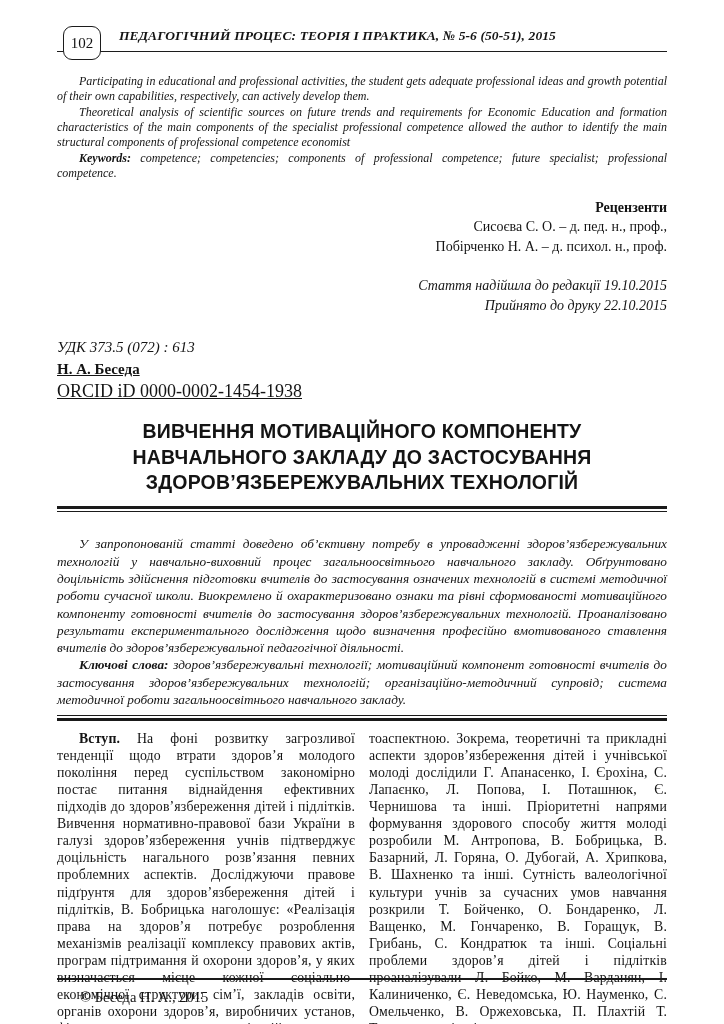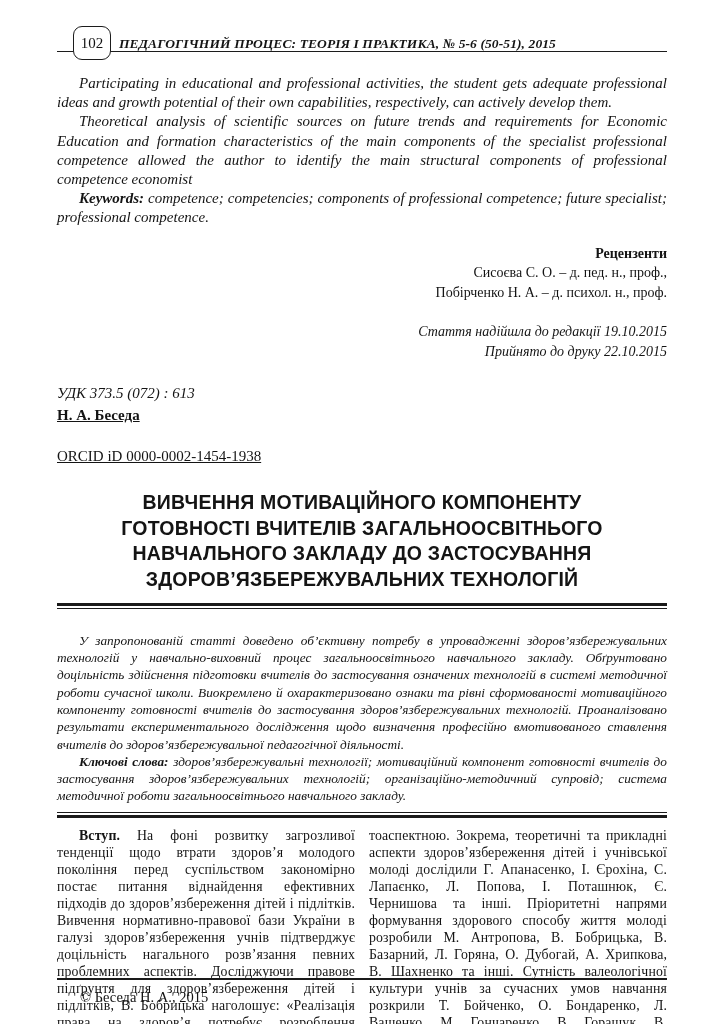--- a/index.html
+++ b/index.html
@@ -5,44 +5,44 @@
   html,body { margin:0; padding:0; background:#e8e8e8; }
   .page {
     width:724px; height:1024px; margin:0 auto; background:#ffffff;
     position:relative; box-sizing:border-box; padding:26px 57px 0 57px;
     font-family:"Liberation Serif", serif; color:#141414; overflow:hidden;
   }
   
   .header { position:relative; height:36px; }
   .header-line { position:absolute; top:25px; left:0; width:100%; border-top:1.7px solid #1c1c1c; }
   .pagenum-box {
-    position:absolute; left:16px; top:0; width:36px; height:32px;
+    position:absolute; left:6px; top:0; width:36px; height:32px;
     border:1.7px solid #1c1c1c; border-radius:9px; background:#fff; z-index:2;
     display:flex; align-items:center; justify-content:center; font-size:15px;
   }
   .jtitle {
     position:absolute; left:62px; top:2px; font-weight:bold; font-style:italic;
-    font-size:13.5px; letter-spacing:0.1px; white-space:nowrap;margin-top:8px;
+    font-size:13.5px; letter-spacing:0.1px; white-space:nowrap;
   }
   
   .eng-block { margin-top:12px; }
-  .eng-block p { margin:0; font-style:italic; font-size:15px; line-height:1.28; text-align:justify; text-indent:22px; }
+  .eng-block p { margin:0; font-style:italic; font-size:12px; line-height:1.28; text-align:justify; text-indent:22px; }
   .kw-label { font-weight:bold; }
   
   .reviewers { margin-top:16px; text-align:right; font-size:14px; line-height:1.4; }
   .reviewers .rev-head { font-weight:bold; }
   .dates { margin-top:20px; text-align:right; font-style:italic; font-size:14px; line-height:1.4; }
   
   .udc { margin-top:24px; font-size:15px;font-style:italic; }
   .author-block { margin-top:4px; text-align:left; line-height:1.3;text-decoration:underline; }
   .author-name { font-weight:bold; font-size:15px; }
-  .orcid { font-size:15px;margin-top:21px; }
+  .orcid { font-size:18px; }
   
   .title {
-    margin-top:24px; text-align:center; font-family:"Liberation Sans", sans-serif;
+    margin-top:16px; text-align:center; font-family:"Liberation Sans", sans-serif;
     font-weight:bold; font-size:19.5px; line-height:1.3; letter-spacing:0.2px;
   }
   
   .rule-thick-thin { margin-top:11px; height:2px; border-top:3px solid #1a1a1a; border-bottom:1px solid #1a1a1a; }
   .rule-thin-thick { margin-top:7px; height:2px; border-top:1px solid #1a1a1a; border-bottom:3px solid #1a1a1a; }
   
   .abstract-uk { margin-top:23px; }
   .abstract-uk p { margin:0; font-style:italic; font-size:13.3px; line-height:1.3; text-align:justify; text-indent:22px; }
   .kw-label-uk { font-weight:bold; font-style:italic; }
   
@@ -87,21 +87,20 @@
 
   <div class="udc">УДК 373.5 (072) : 613</div>
 
   <div class="author-block">
     <div class="author-name">Н. А. Беседа</div>
     <div class="orcid">ORCID iD 0000-0002-1454-1938</div>
   </div>
 
   <div class="title">
     <div>ВИВЧЕННЯ МОТИВАЦІЙНОГО КОМПОНЕНТУ</div>
-    <div>ГОТОВНОСТІ ВЧИТЕЛІВ  ЗАГАЛЬНООСВІТНЬОГО</div>
     <div>НАВЧАЛЬНОГО ЗАКЛАДУ ДО ЗАСТОСУВАННЯ</div>
     <div>ЗДОРОВ’ЯЗБЕРЕЖУВАЛЬНИХ ТЕХНОЛОГІЙ</div>
   </div>
 
   <div class="rule-thick-thin"></div>
 
   <div class="abstract-uk">
     <p>У запропонованій статті доведено об’єктивну потребу в упровадженні здоров’язбережувальних технологій у навчально-виховний процес загальноосвітнього навчального закладу. Обґрунтовано доцільність здійснення підготовки вчителів до застосування означених технологій в системі методичної роботи сучасної школи. Виокремлено й охарактеризовано ознаки та рівні сформованості мотиваційного компоненту готовності вчителів до застосування здоров’язбережувальних технологій. Проаналізовано результати експериментального дослідження щодо визначення професійно вмотивованого ставлення вчителів до  здоров’язбережувальної педагогічної діяльності.</p>
     <p><span class="kw-label-uk">Ключові слова:</span> <span>здоров’язбережувальні технології;  мотиваційний компонент готовності вчителів до застосування здоров’язбережувальних технологій;  організаційно-методичний супровід;  система методичної роботи загальноосвітнього навчального закладу.</span></p>
   </div>

